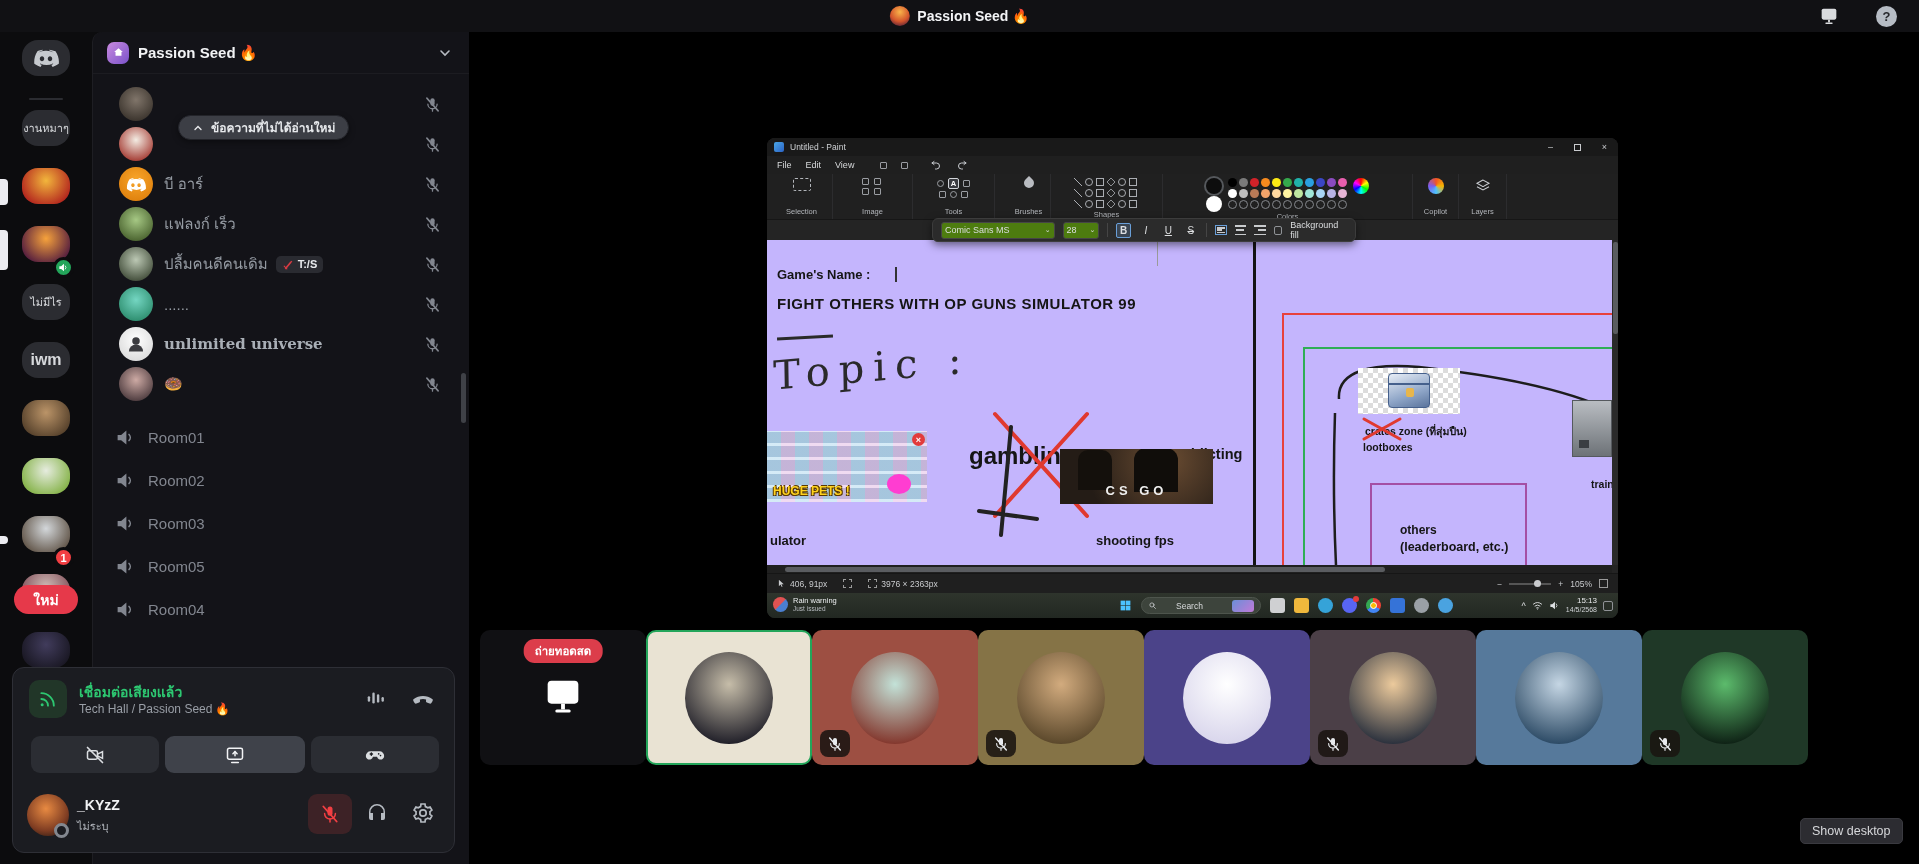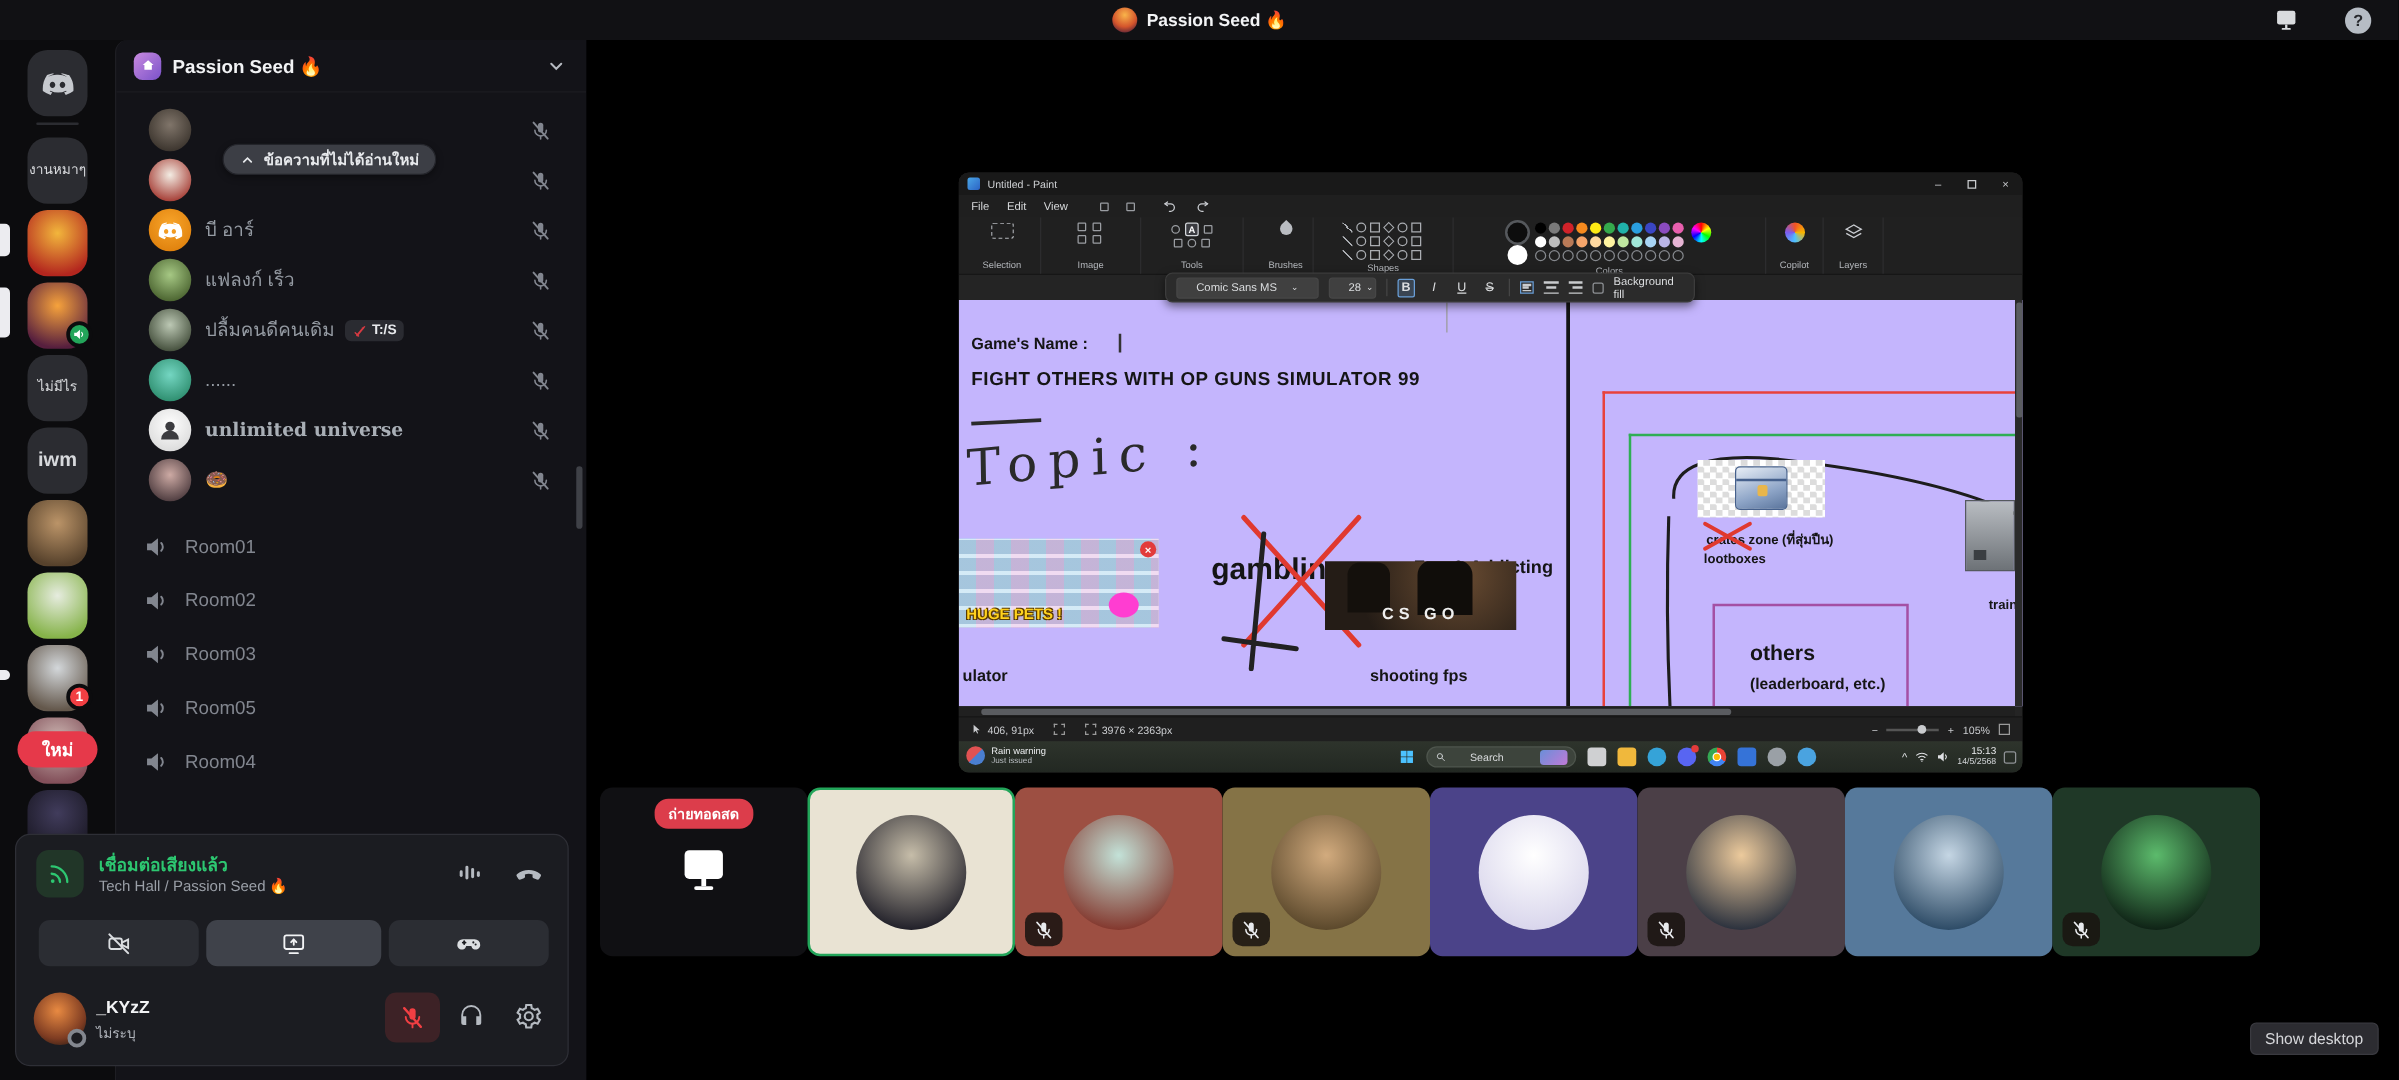--- a/index.html
+++ b/index.html
@@ -12,21 +12,21 @@
   
   .topbar{position:absolute;left:0;top:0;width:1919px;height:32px;background:#111114;z-index:6}
   .tb-title{position:absolute;left:50%;top:0;height:32px;transform:translateX(-50%);display:flex;align-items:center;gap:8px;font-size:14px;font-weight:bold;color:#f3f4f6}
   .tb-flame{width:20px;height:20px;border-radius:50%;background:radial-gradient(circle at 50% 30%,#f9b44a,#d4552c 55%,#4e1e38 90%)}
   .tb-mon{position:absolute;right:77px;top:5px;width:26px;height:22px;color:#d9dbde}
   .tb-help{position:absolute;right:22px;top:6px;width:21px;height:21px;border-radius:50%;background:#b6bcc4;color:#26272b;font-weight:bold;font-size:13px;display:flex;align-items:center;justify-content:center;cursor:pointer}
 
   
   .rail{position:absolute;left:0;top:32px;width:92px;height:832px;background:#0c0c0e;display:flex;flex-direction:column;align-items:center;padding-top:8px;gap:10px;z-index:2}
   .rail-wrap{position:relative;width:48px;height:48px;flex:none}
-  .rail-sq{width:48px;height:53px;border-radius:16px;background:#2b2c31;display:flex;align-items:center;justify-content:center;cursor:pointer;overflow:hidden}
+  .rail-sq{width:48px;height:36px;border-radius:16px;background:#2b2c31;display:flex;align-items:center;justify-content:center;cursor:pointer;overflow:hidden}
   .rail-label{font-size:11px;color:#d7d9dc;font-weight:500;text-align:center;line-height:1.1}
   .rail-label.big{font-size:16px;font-weight:bold}
   .rail-div{width:34px;height:2px;border-radius:1px;background:#2b2c31;flex:none}
   .rail-edge{position:absolute;left:-22px;top:50%;transform:translateY(-50%);width:8px;border-radius:0 4px 4px 0;background:#ececf0}
   .rail-badge{position:absolute;right:-4px;bottom:-4px;width:21px;height:21px;border-radius:50%;border:3px solid #0c0c0e;display:flex;align-items:center;justify-content:center}
   .rail-pill{position:absolute;left:-8px;top:11px;min-width:64px;height:29px;border-radius:15px;background:#e6394a;color:#fff;font-size:14px;font-weight:bold;display:flex;align-items:center;justify-content:center;padding:0 10px;z-index:3}
 
   
   .sidebar{position:absolute;left:92px;top:32px;width:377px;height:832px;background:#131318;border-radius:10px 0 0 0;border-left:1px solid #1e1e23;z-index:2;overflow:hidden}
   .sb-head{position:relative;height:42px;display:flex;align-items:center;gap:9px;padding:0 14px;border-bottom:1px solid #1c1c21;cursor:pointer}
@@ -91,21 +91,21 @@
   .sh{width:8px;height:8px;display:inline-block}
   .sh.c{border:1px solid #aaadb2;border-radius:50%}
   .sh.s{border:1px solid #aaadb2}
   .sh.d{border:1px solid #aaadb2;transform:rotate(45deg) scale(.8)}
   .sh.l{background:linear-gradient(45deg,transparent 45%,#aaadb2 45%,#aaadb2 55%,transparent 55%)}
   .dot{width:9px;height:9px;border-radius:50%;display:inline-block}
   .ring{width:9px;height:9px;border-radius:50%;border:1.5px solid #85888d;display:inline-block}
   .bigdot{width:16px;height:16px;border-radius:50%}
   .wheel{width:16px;height:16px;border-radius:50%;background:conic-gradient(#f00,#ff0,#0f0,#0ff,#00f,#f0f,#f00)}
   .pt-texttool{position:absolute;left:165px;top:80px;width:424px;height:24px;background:#2b2b2b;border:1px solid #3c3c3c;border-radius:6px;box-shadow:0 3px 8px rgba(0,0,0,.5);display:flex;align-items:center;gap:8px;padding:0 8px;z-index:3;font-size:9px;color:#dcdee0}
-  .tt-box{background:#404040;border:1px solid #464646;border-radius:3px;height:17px;display:flex;align-items:center;padding:0 15px;gap:4px}
+  .tt-box{background:#4d7c0f;border:1px solid #464646;border-radius:3px;height:17px;display:flex;align-items:center;padding:0 3px;gap:4px}
   .tt-st{width:15px;height:15px;display:flex;align-items:center;justify-content:center;font-size:10px}
   .tt-st.on{border:1px solid #6a9fd8;background:#3a4552;border-radius:2px}
   .tt-sep{width:1px;height:14px;background:#454545}
   .tt-align{width:12px;height:10px;display:flex;flex-direction:column;justify-content:space-between}
   .tt-align i{display:block;height:1.5px;background:#c9cbce}
   .tt-chk{width:9px;height:9px;border:1px solid #8f9296;border-radius:2px}
   .pt-canvas{position:absolute;left:0;top:102px;width:1017px;height:325px;background:#c4b5fd;overflow:hidden;color:#151515}
   .cv{position:absolute;white-space:nowrap}
   .hand{font-family:"DejaVu Serif",serif;transform:rotate(-5deg) skewX(-4deg);letter-spacing:9px;color:#2a2a2a}
   .pt-anchor{position:absolute;left:390px;top:104px;width:1px;height:24px;background:#9a9a9a;z-index:2}
@@ -657,21 +657,21 @@
             <div style="position:absolute;left:17px;top:14px;width:8px;height:9px;border-radius:2px;background:#e8b64c"></div>
           </div>
         </div>
         <div class="cv" style="left:598px;top:183px;font-size:10.5px;font-weight:bold">crates zone (ที่สุ่มปืน)</div>
         <svg class="cv" style="left:594px;top:176px" width="42" height="26">
             <path d="M3 3 39 23 M39 3 3 23" stroke="#e0392f" stroke-width="3" fill="none" stroke-linecap="round"></path>
           </svg>
         <div class="cv" style="left:596px;top:201px;font-size:10.5px;font-weight:bold">lootboxes</div>
 
         <div class="cv" style="left:603px;top:243px;width:157px;height:92px;border:2.5px solid #a44fa4"></div>
-        <div class="cv" style="left:633px;top:273px;font-size:17px;font-weight:600">others</div>
+        <div class="cv" style="left:633px;top:283px;font-size:12px;font-weight:600">others</div>
         <div class="cv" style="left:633px;top:300px;font-size:12.5px;font-weight:600">(leaderboard, etc.)</div>
 
         <div class="cv" style="left:805px;top:160px;width:40px;height:57px;background:linear-gradient(#b9bdc2,#6d7277);border:1px solid #55595e">
           <div style="position:absolute;left:6px;bottom:8px;width:10px;height:8px;background:#3a3e42"></div>
         </div>
         <div class="cv" style="left:824px;top:238px;font-size:10.5px;font-weight:bold">train</div>
       </div>
 
       <div class="pt-hscroll">
           <div class="pt-hthumb"></div>

